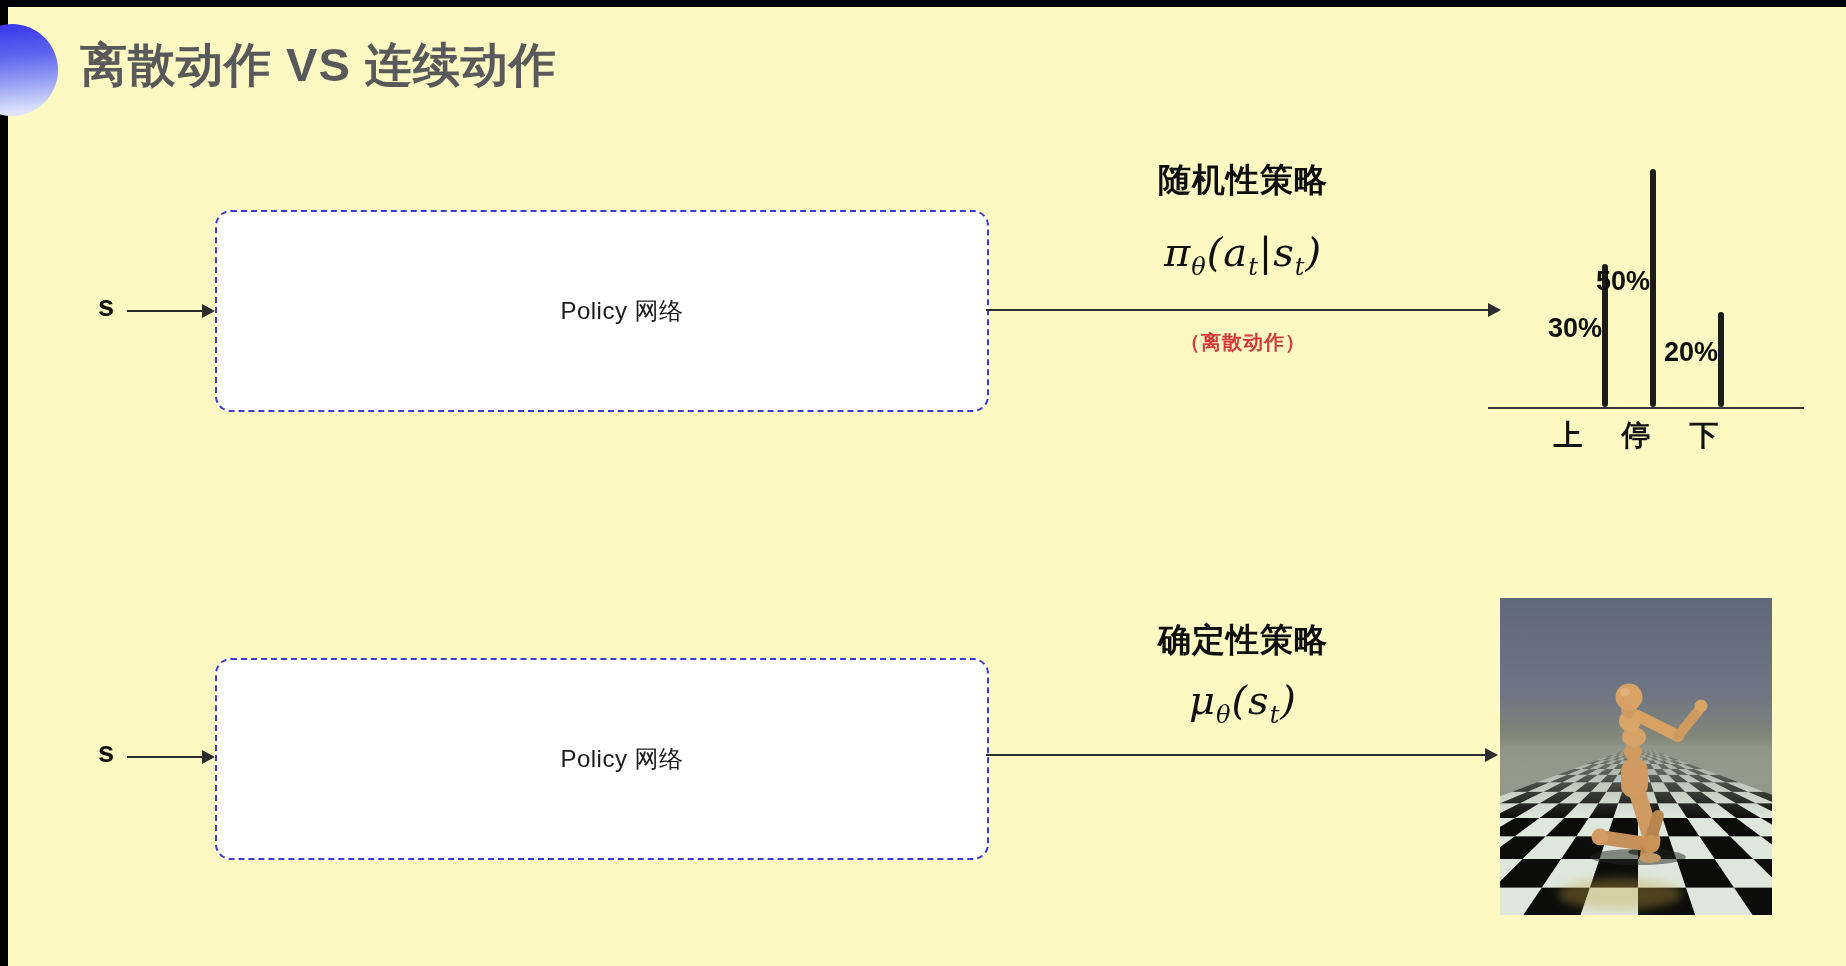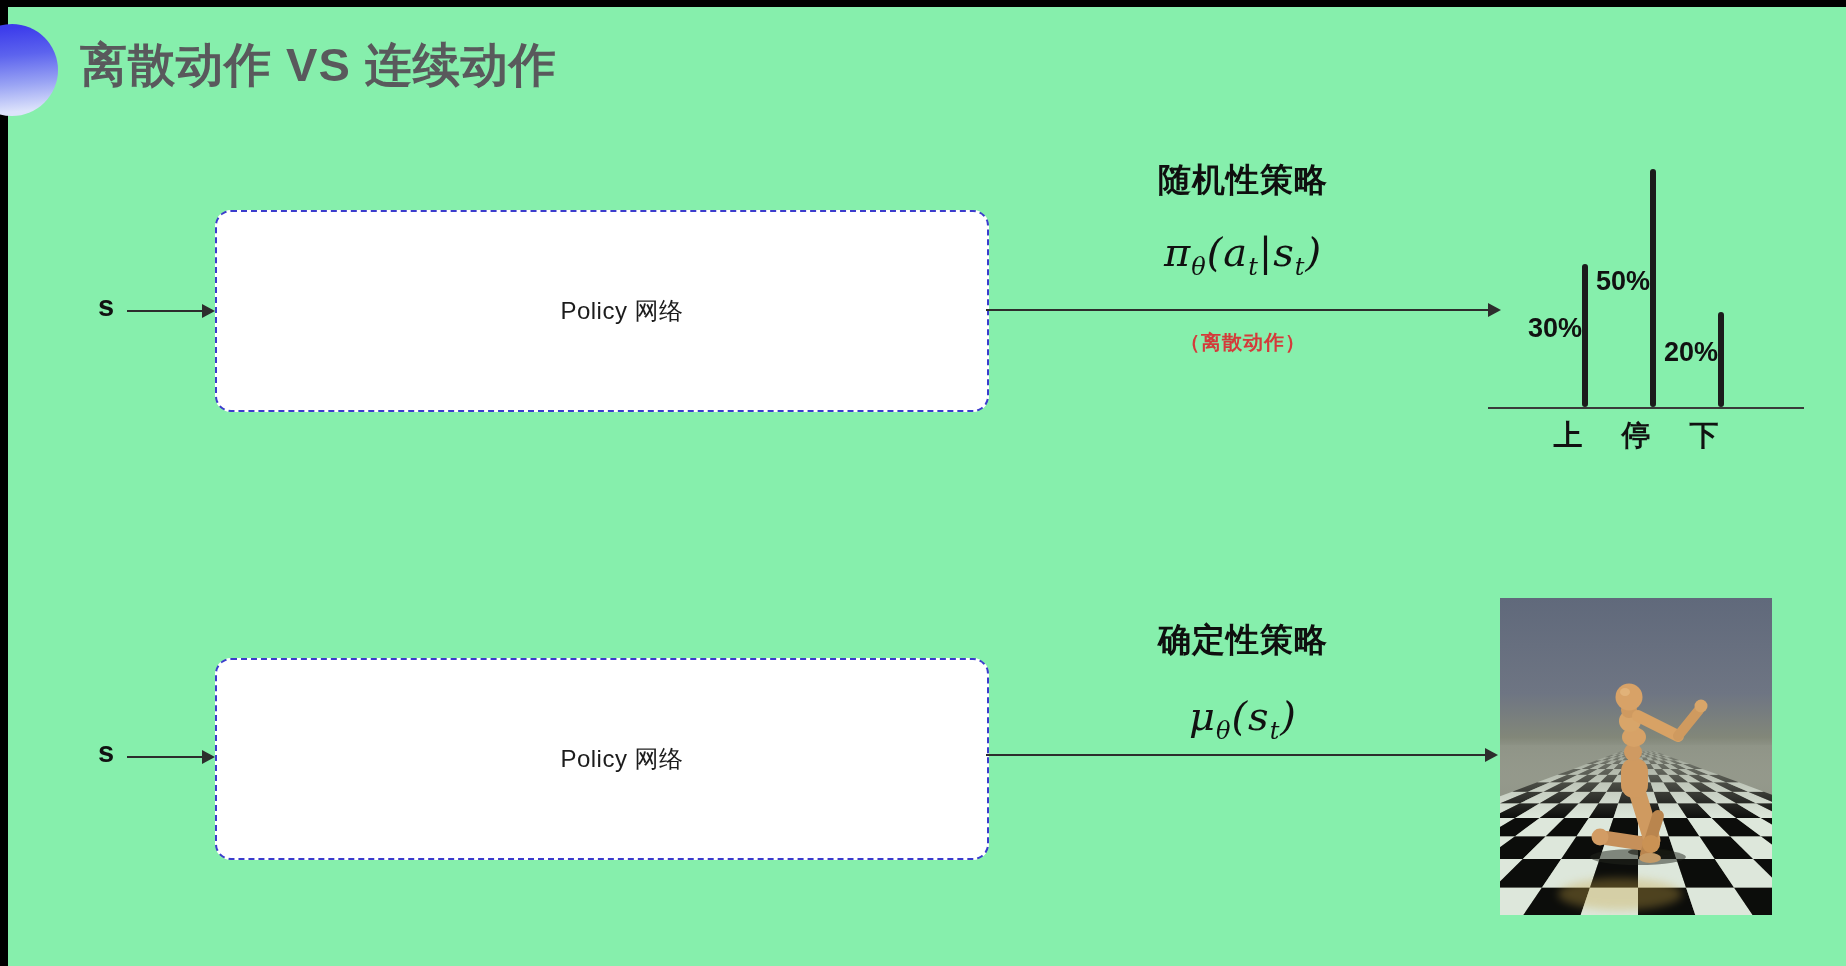--- a/index.html
+++ b/index.html
@@ -1,17 +1,17 @@
 <!DOCTYPE html>
 <html><head>
 <meta charset="utf-8">
 <style>
   html,body{margin:0;padding:0;background:#000;}
   #slide{
-    position:relative; width:1846px; height:966px; background:#86efac;
+    position:relative; width:1846px; height:966px; background:#fef9c3;
     overflow:hidden; font-family:"Liberation Sans", sans-serif; color:#1a1a1a;
   }
   .edge-top{position:absolute;left:0;top:0;width:1846px;height:7px;background:#000;}
   .edge-left{position:absolute;left:0;top:0;width:8px;height:966px;background:#000;}
 
   
   .accent-circle{
     position:absolute; left:-34px; top:24px; width:92px; height:92px; border-radius:50%;
     background:linear-gradient(175deg,#3d3deb 8%,#5c63ee 35%,#9aa4f4 65%,#dde3fb 92%);
   }
@@ -82,21 +82,21 @@
 
   <div class="arrow" style="left:986px;top:309px;width:503px;"></div>
 
   <div class="policy-block" style="top:158px;">
     <div class="policy-name">随机性策略</div>
     <div class="math" style="margin-top:26px;"><span>π</span><sub>θ</sub><span>(a</span><sub>t</sub><span>|s</span><sub>t</sub><span>)</span></div>
     <div class="action-note" style="margin-top:48px;color:#d43a3a;">（离散动作）</div>
   </div>
 
   <div>
-    <div class="bar-col" style="left:1548px;">
+    <div class="bar-col" style="left:1548px;justify-content:space-between;">
       <div class="bar-value">30%</div>
       <div class="bar-rect" style="height: 143px;"></div>
     </div>
     <div class="bar-col" style="left:1616px;">
       <div class="bar-value">50%</div>
       <div class="bar-rect" style="height: 238px;"></div>
     </div>
     <div class="bar-col" style="left:1684px;">
       <div class="bar-value">20%</div>
       <div class="bar-rect" style="height: 95px;"></div>
@@ -111,21 +111,21 @@
   <div class="arrow" style="left:127px;top:756px;width:76px;"></div>
 
   <div class="policy-box" style="top:658px;">
     <span class="box-label">Policy 网络</span>
   </div>
 
   <div class="arrow" style="left:986px;top:754px;width:500px;"></div>
 
   <div class="policy-block" style="top:618px;">
     <div class="policy-name">确定性策略</div>
-    <div class="math" style="margin-top:30px;"><span>μ</span><sub>θ</sub><span>(s</span><sub>t</sub><span>)</span></div>
+    <div class="math" style="margin-top:14px;"><span>μ</span><sub>θ</sub><span>(s</span><sub>t</sub><span>)</span></div>
   </div>
 
   <div class="sim-image">
     <svg width="272" height="317" viewBox="0 0 272 317">
       <defs>
         <linearGradient id="fog" x1="0" y1="0" x2="0" y2="1">
           <stop offset="0" stop-color="#8f9487" stop-opacity="0.95"></stop>
           <stop offset="0.5" stop-color="#9a9e90" stop-opacity="0.45"></stop>
           <stop offset="1" stop-color="#9a9e90" stop-opacity="0"></stop>
         </linearGradient>

